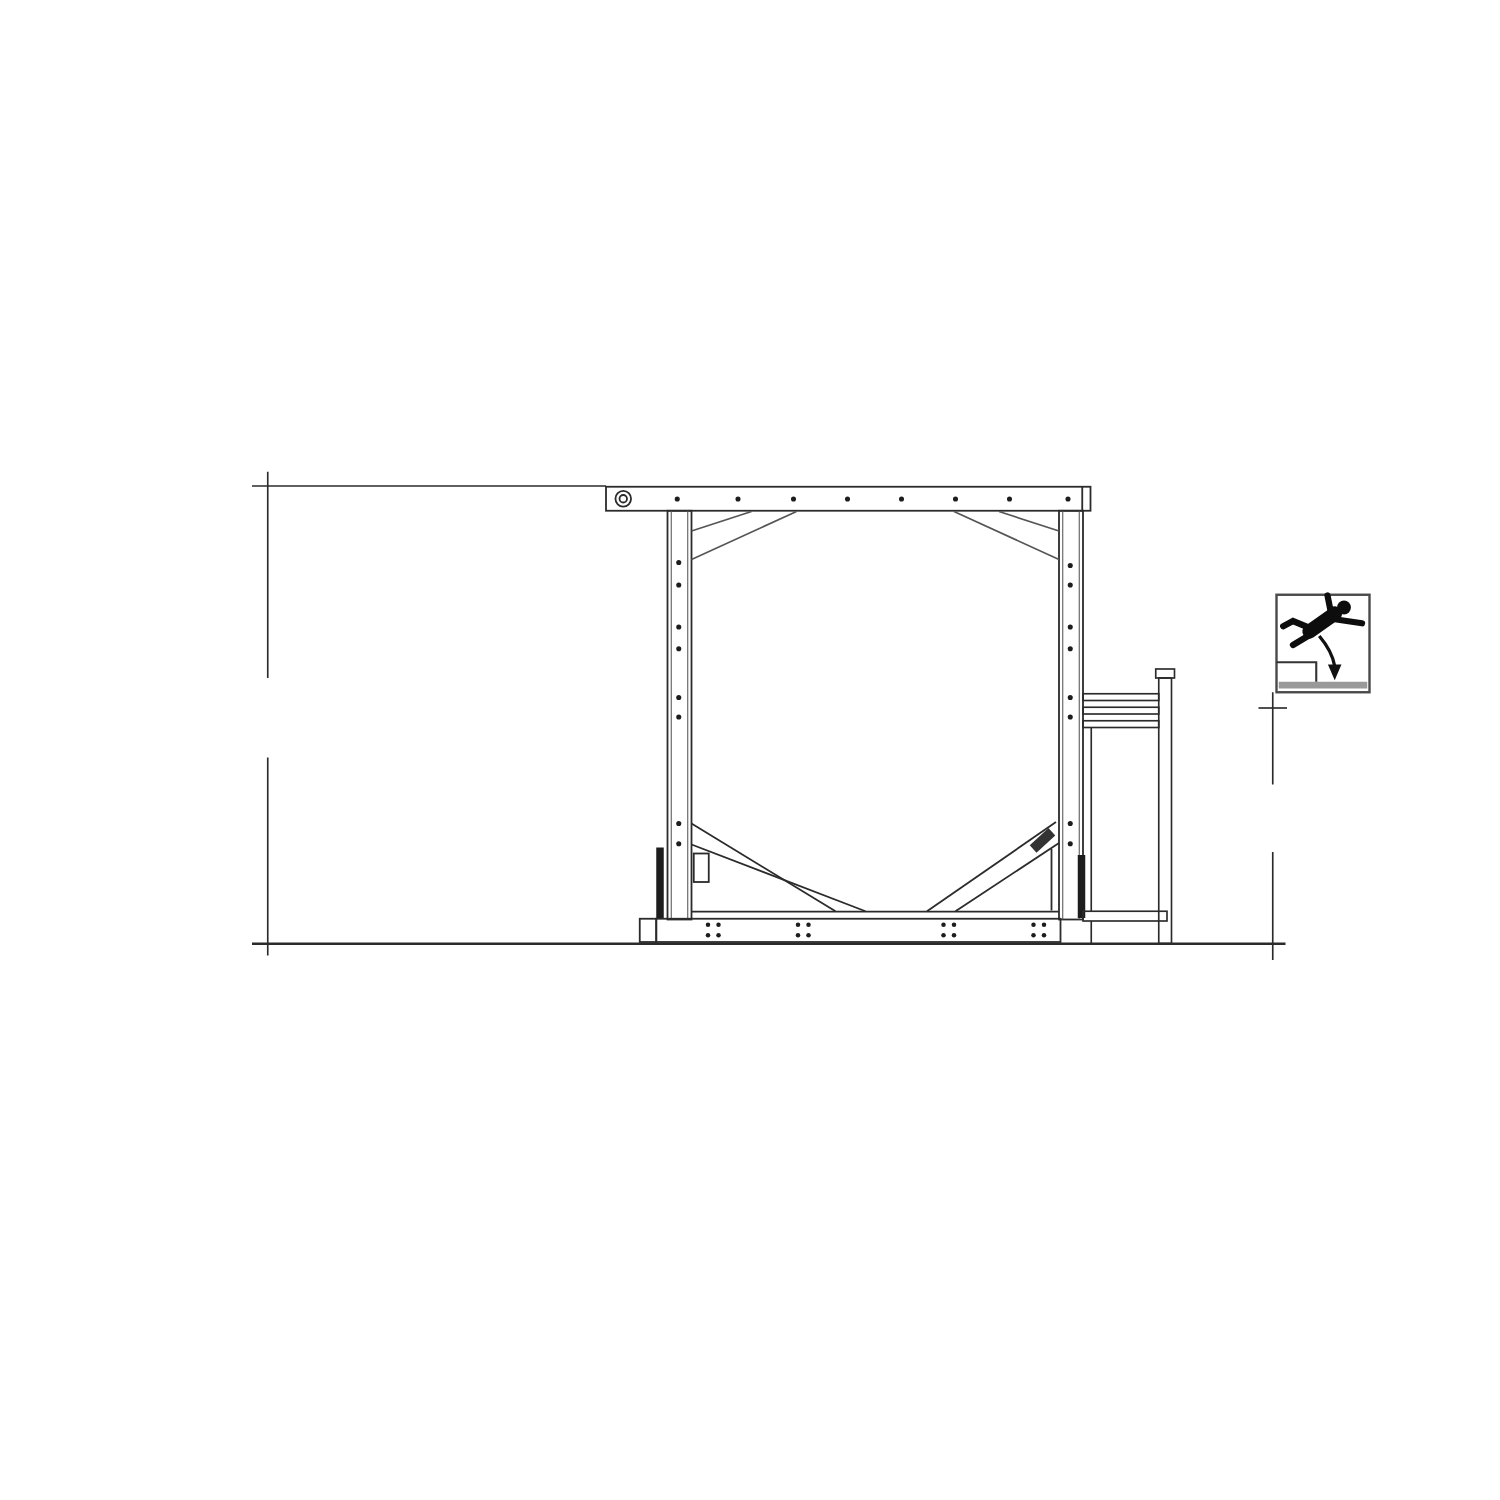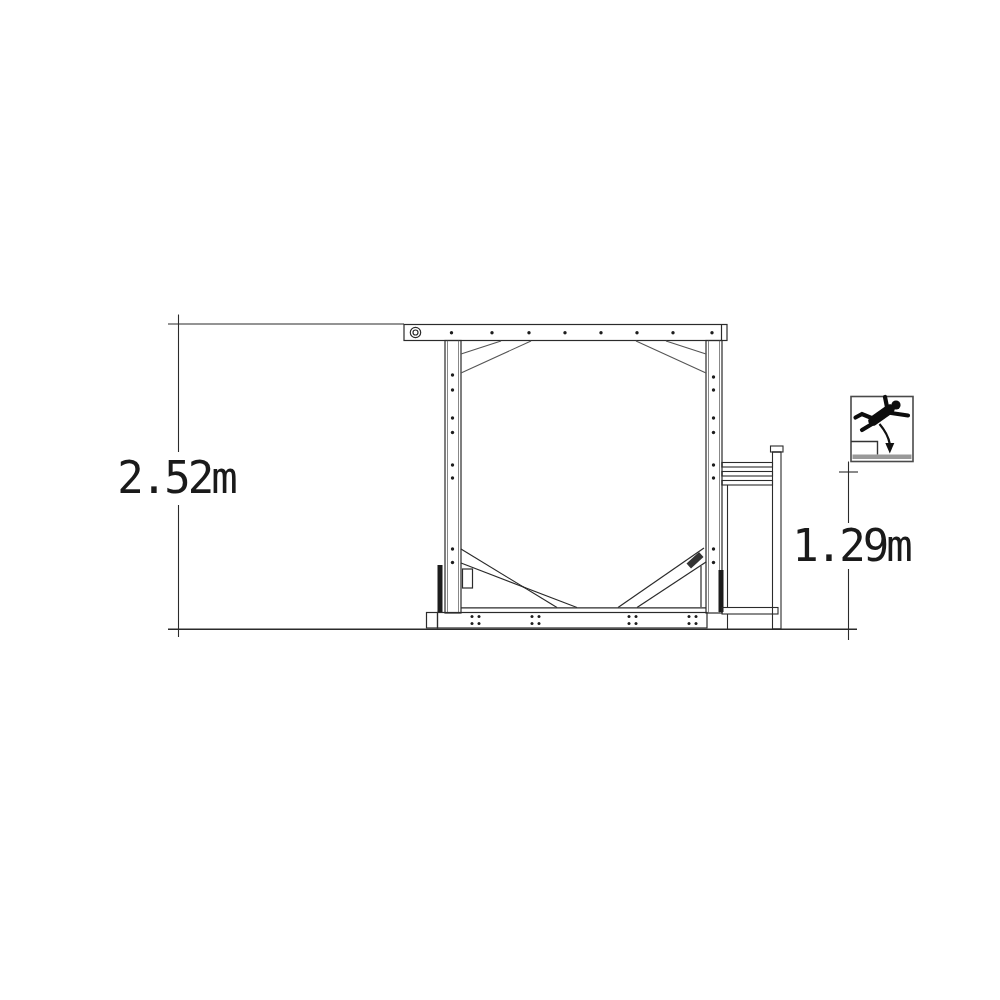--- a/index.html
+++ b/index.html
@@ -185,17 +185,15 @@
         <path d="M874,419 L862,414 L855.5,417.5" stroke-width="4.2"></path>
         <line x1="872" y1="424" x2="862" y2="430" stroke-width="4.2"></line>
       </g>
       <g stroke="#111" fill="none">
         <path d="M879.5,424 Q888,434 889.8,444" stroke-width="2.2"></path>
         <polygon points="885.3,443 894.3,443 889.8,453.5" fill="#111" stroke="none"></polygon>
       </g>
     </g>
   </svg>
 
-  <div id="dim-label-overall" class="dim-label">2.52m</div>
 
-  <div id="dim-label-fall" class="dim-label">1.29m</div>
 
 </div>
 
 </body></html>

